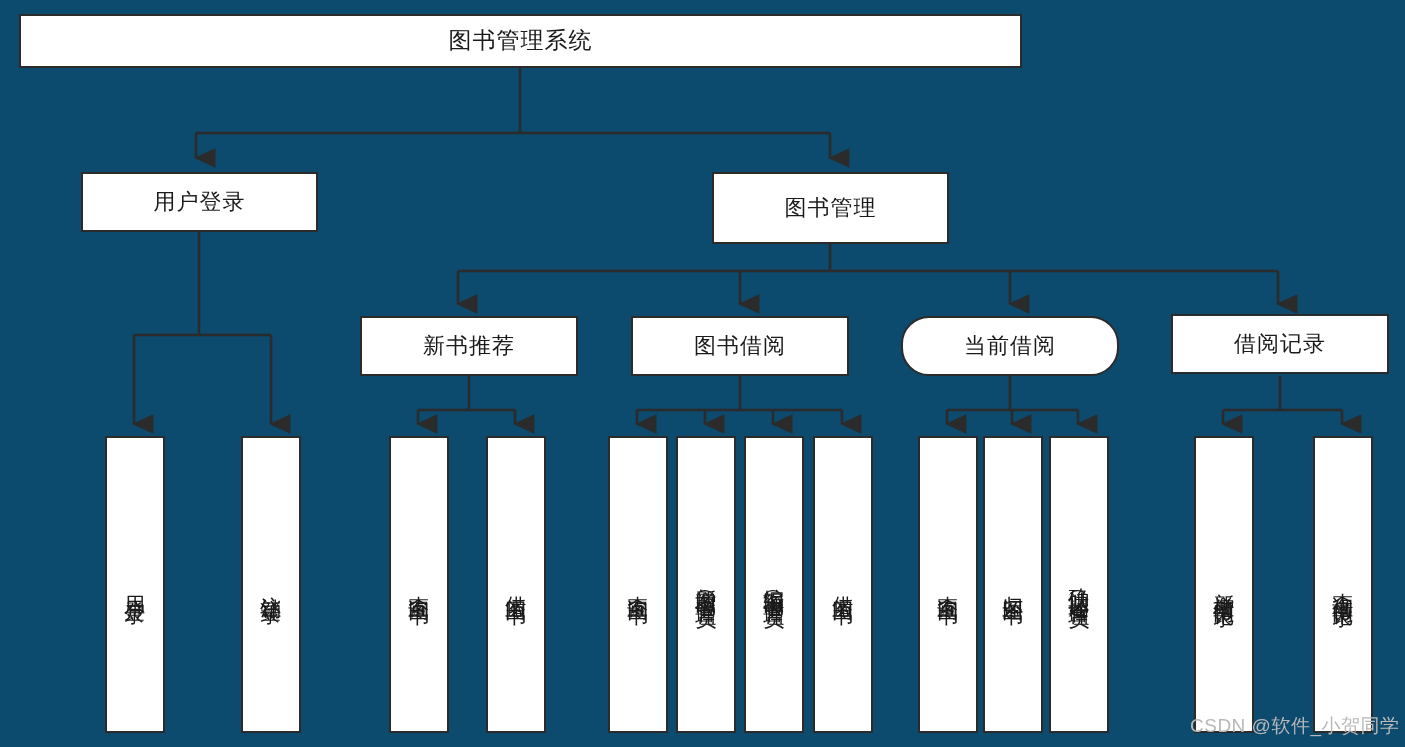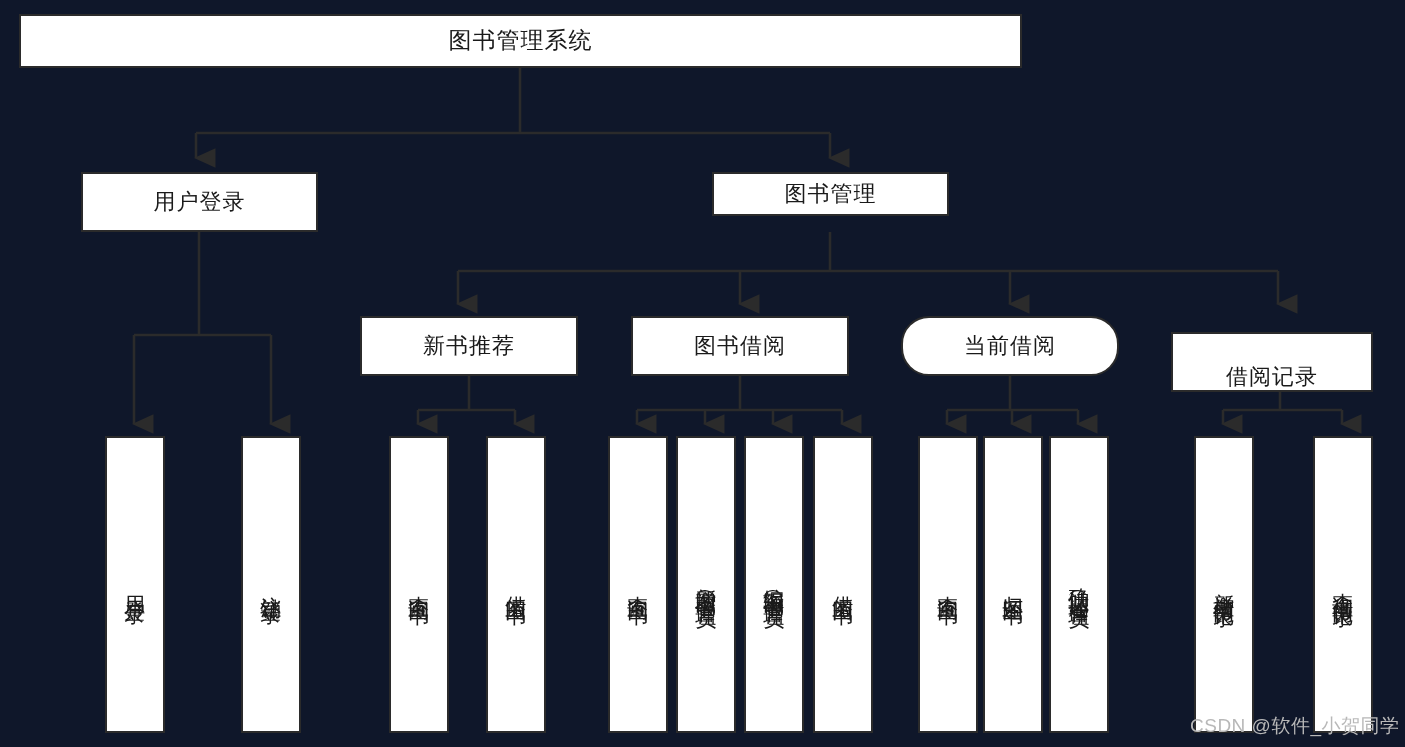--- a/index.html
+++ b/index.html
@@ -7,21 +7,21 @@
     padding: 0;
     background: #ffffff;
   }
   body {
     font-family: "Liberation Sans", "DejaVu Sans", sans-serif;
   }
   #canvas {
     position: relative;
     width: 1405px;
     height: 747px;
-    background: #0f172a;
+    background: #0c4a6e;
     overflow: hidden;
   }
   svg.edges {
     position: absolute;
     left: 0;
     top: 0;
     width: 1405px;
     height: 747px;
     pointer-events: none;
   }
@@ -123,34 +123,34 @@
     </g>
   </svg>
 
   <div class="node horiz root" style="left:19px; top:14px; width:1003px; height:54px;">
     <span>图书管理系统</span>
   </div>
 
   <div class="node horiz" style="left:81px; top:172px; width:237px; height:60px;">
     <span>用户登录</span>
   </div>
-  <div class="node horiz" style="left:712px; top:172px; width:237px; height:44px;">
+  <div class="node horiz" style="left:712px; top:172px; width:237px; height:72px;">
     <span>图书管理</span>
   </div>
 
   <div class="node horiz" style="left:631px; top:316px; width:218px; height:60px;">
     <span>图书借阅</span>
   </div>
   <div class="node horiz" style="left:360px; top:316px; width:218px; height:60px;">
     <span>新书推荐</span>
   </div>
   <div class="node horiz" style="left:901px; top:316px; width:218px; height:60px;border-radius:28px;">
     <span>当前借阅</span>
   </div>
-  <div class="node horiz" style="left:1171px; top:332px; width:202px; height:60px;align-items:flex-end;">
+  <div class="node horiz" style="left:1171px; top:314px; width:218px; height:60px;">
     <span>借阅记录</span>
   </div>
 
   <div class="node vert" style="left:105px; top:436px; width:60px; height:297px;">
     <span>用户登录</span>
   </div>
   <div class="node vert" style="left:241px; top:436px; width:60px; height:297px;">
     <span>注销登录</span>
   </div>
 

